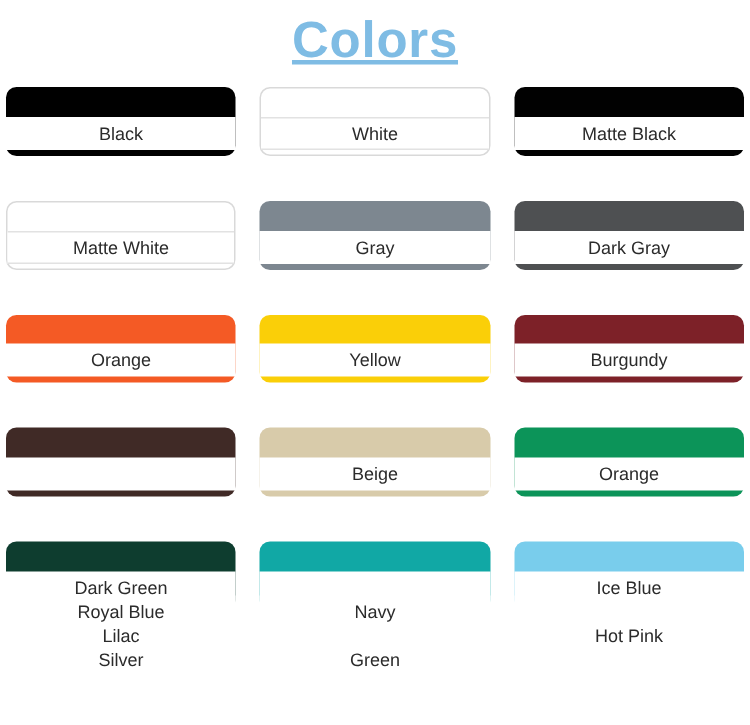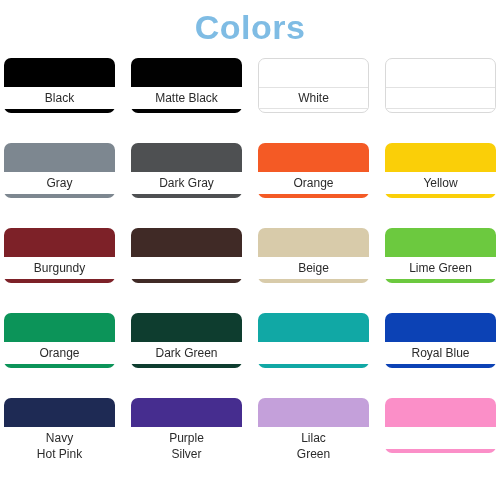--- a/index.html
+++ b/index.html
@@ -23,30 +23,31 @@
   #title {
     width: 100%;
     text-align: center;
     font-size: 34px;
     font-weight: bold;
     letter-spacing: 0.5px;
     color: #7FBCE4;
     padding-top: 4px;
     height: 52px;
     line-height: 46px;
+    text-decoration: underline;
   }
 
   
   #grid {
     display: grid;
-    grid-template-columns: repeat(4, 1fr);
+    grid-template-columns: repeat(3, 1fr);
     grid-template-rows: repeat(5, 1fr);
     column-gap: 10px;
     row-gap: 4px;
-    padding: 0 4px 6px 4px;
+    padding: 0 4px 20px 4px;
     height: 431px;
     gap: 16px;
   }
 
   .swatch {
     position: relative;
     width: 100%;
     height: 100%;
     display: flex;
     align-items: flex-end;
@@ -109,33 +110,34 @@
 <div id="page" style="background: rgb(255, 255, 255);">
 
   <div id="title" style="color: rgb(127, 188, 228);">Colors</div>
 
   <div id="grid">
       <div class="swatch">
         <div class="chip" style="background: rgb(0, 0, 0);"></div>
         <div class="band"></div>
         <div class="label">Black</div>
       </div>
-      <div class="swatch">
-        <div class="chip" style="background: rgb(1, 1, 1);"></div>
-        <div class="band"></div>
-        <div class="label">Matte Black</div>
-      </div>
       <div class="swatch outlined">
         <div class="chip"></div>
         <div class="band"></div>
         <div class="label">White</div>
       </div>
+      <div class="swatch">
+        <div class="chip" style="background: rgb(1, 1, 1);"></div>
+        <div class="band"></div>
+        <div class="label">Matte Black</div>
+      </div>
       <div class="swatch outlined">
         <div class="chip"></div>
         <div class="band"></div>
+        <div class="label">Matte White</div>
       </div>
       <div class="swatch">
         <div class="chip" style="background: rgb(125, 135, 144);"></div>
         <div class="band"></div>
         <div class="label">Gray</div>
       </div>
       <div class="swatch">
         <div class="chip" style="background: rgb(78, 80, 82);"></div>
         <div class="band"></div>
         <div class="label">Dark Gray</div>
@@ -158,52 +160,51 @@
       <div class="swatch">
         <div class="chip" style="background: rgb(64, 42, 38);"></div>
         <div class="band"></div>
       </div>
       <div class="swatch">
         <div class="chip" style="background: rgb(216, 203, 170);"></div>
         <div class="band"></div>
         <div class="label">Beige</div>
       </div>
       <div class="swatch">
-        <div class="chip" style="background: rgb(108, 201, 63);"></div>
-        <div class="band"></div>
-        <div class="label">Lime Green</div>
-      </div>
-      <div class="swatch">
         <div class="chip" style="background: rgb(12, 148, 89);"></div>
         <div class="band"></div>
         <div class="label">Orange</div>
       </div>
       <div class="swatch">
         <div class="chip" style="background: rgb(14, 61, 47);"></div>
         <div class="band"></div>
         <div class="label">Dark Green</div>
       </div>
       <div class="swatch">
         <div class="chip" style="background: rgb(17, 168, 165);"></div>
         <div class="band"></div>
       </div>
       <div class="swatch">
+        <div class="chip" style="background: rgb(121, 205, 236);"></div>
+        <div class="band"></div>
+        <div class="label">Ice Blue</div>
+      </div>
+      <div class="swatch">
         <div class="chip" style="background: rgb(12, 66, 181);"></div>
         <div class="band"></div>
         <div class="label">Royal Blue</div>
       </div>
       <div class="swatch">
         <div class="chip" style="background: rgb(30, 42, 84);"></div>
         <div class="band"></div>
         <div class="label">Navy</div>
       </div>
       <div class="swatch">
         <div class="chip" style="background: rgb(70, 45, 143);"></div>
         <div class="band"></div>
-        <div class="label">Purple</div>
       </div>
       <div class="swatch">
         <div class="chip" style="background: rgb(196, 160, 218);"></div>
         <div class="band"></div>
         <div class="label">Lilac</div>
       </div>
       <div class="swatch">
         <div class="chip" style="background: rgb(251, 143, 200);"></div>
         <div class="band"></div>
       </div>

